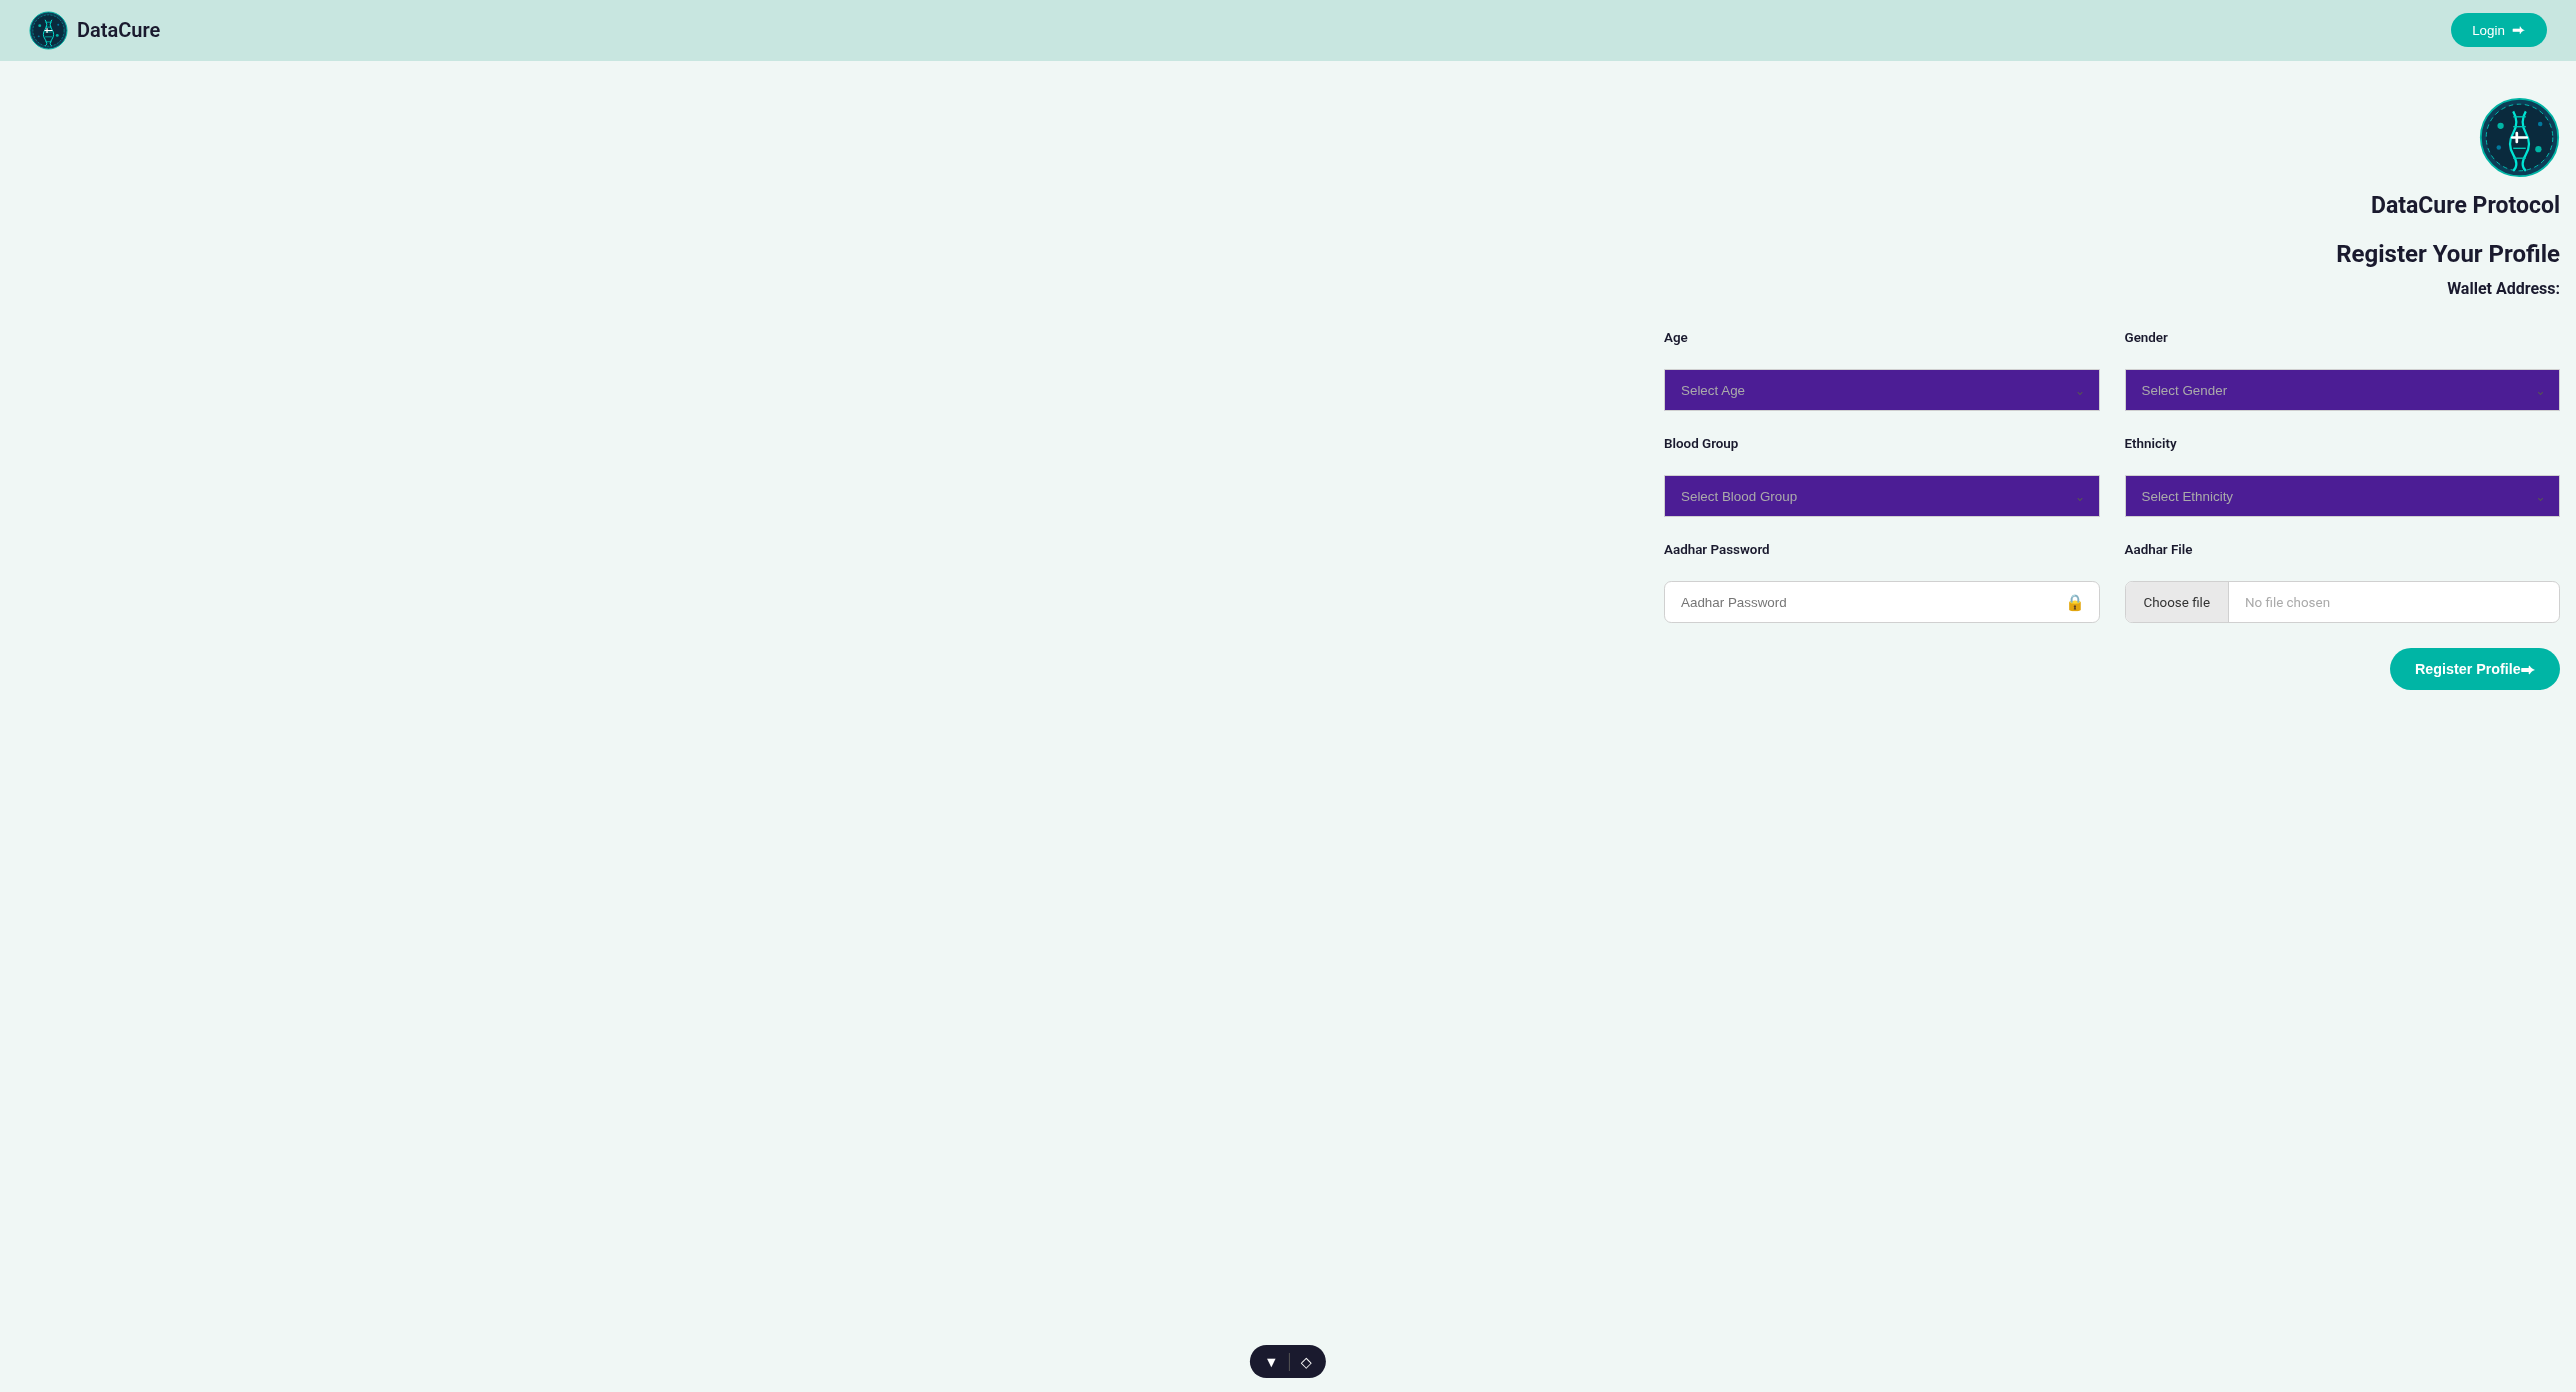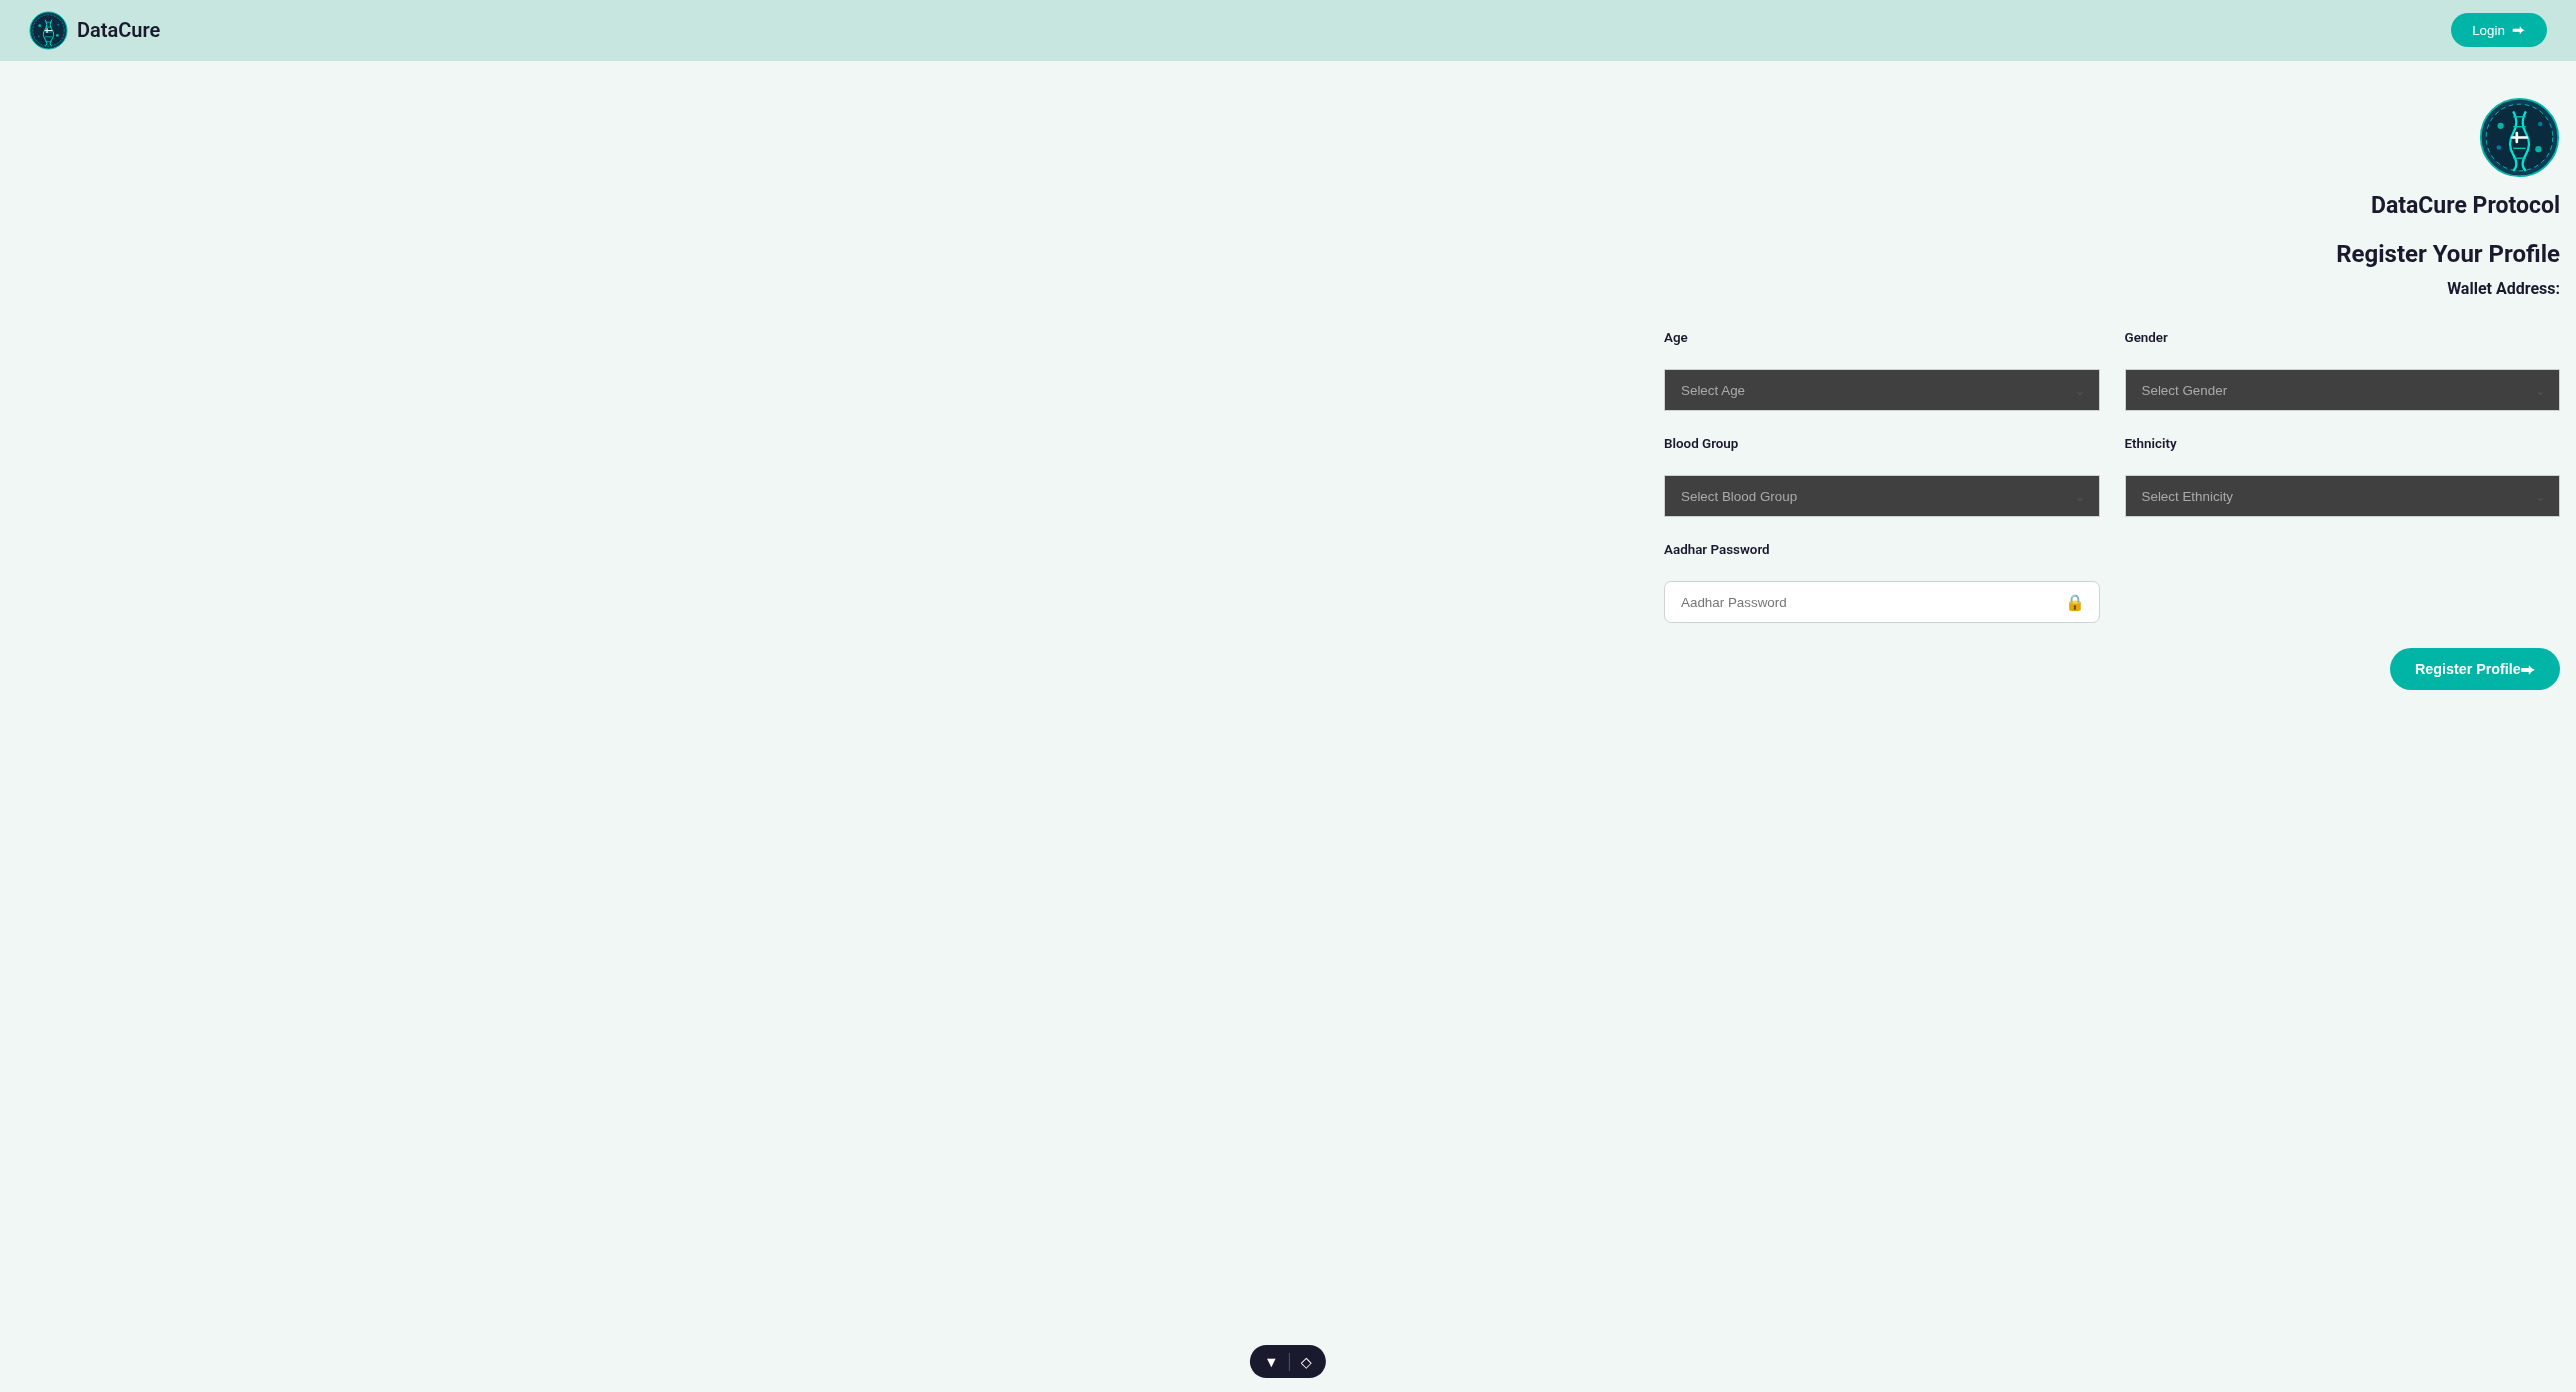--- a/index.html
+++ b/index.html
@@ -116,21 +116,21 @@
 
     .select-wrapper {
       position: relative;
     }
 
     .form-select {
       width: 100%;
       padding: 12.5px 16px;
       border: 1.3px solid #d0d0d0;
       border-radius: 1px;
-      background-color: #404040;
+      background-color: #4c1d95;
       font-size: 13.4px;
       color: #aaa;
       appearance: none;
       cursor: pointer;
       outline: none;
     }
 
     .select-chevron {
       position: absolute;
       right: 14.3px;
@@ -366,20 +366,30 @@
 
     <div class="form-row">
       <div class="form-group">
         <label class="form-label">Aadhar Password</label>
         <div class="input-wrapper">
           <input type="password" class="form-input" placeholder="Aadhar Password" style="">
           <span class="input-lock-icon">🔒</span>
         </div>
       </div>
 
+      <div class="form-group">
+        <label class="form-label">Aadhar File</label>
+        <div class="file-input-wrapper">
+          <label class="choose-file-btn">
+            <span>Choose file</span>
+            
+          </label>
+          <span class="file-name-display">No file chosen</span>
+        </div>
+      </div>
     </div>
 
     <div class="register-btn-row">
       <button class="register-btn">
         <span>Register Profile</span>
         <span>⮕</span>
       </button>
     </div>
 
   </div>

